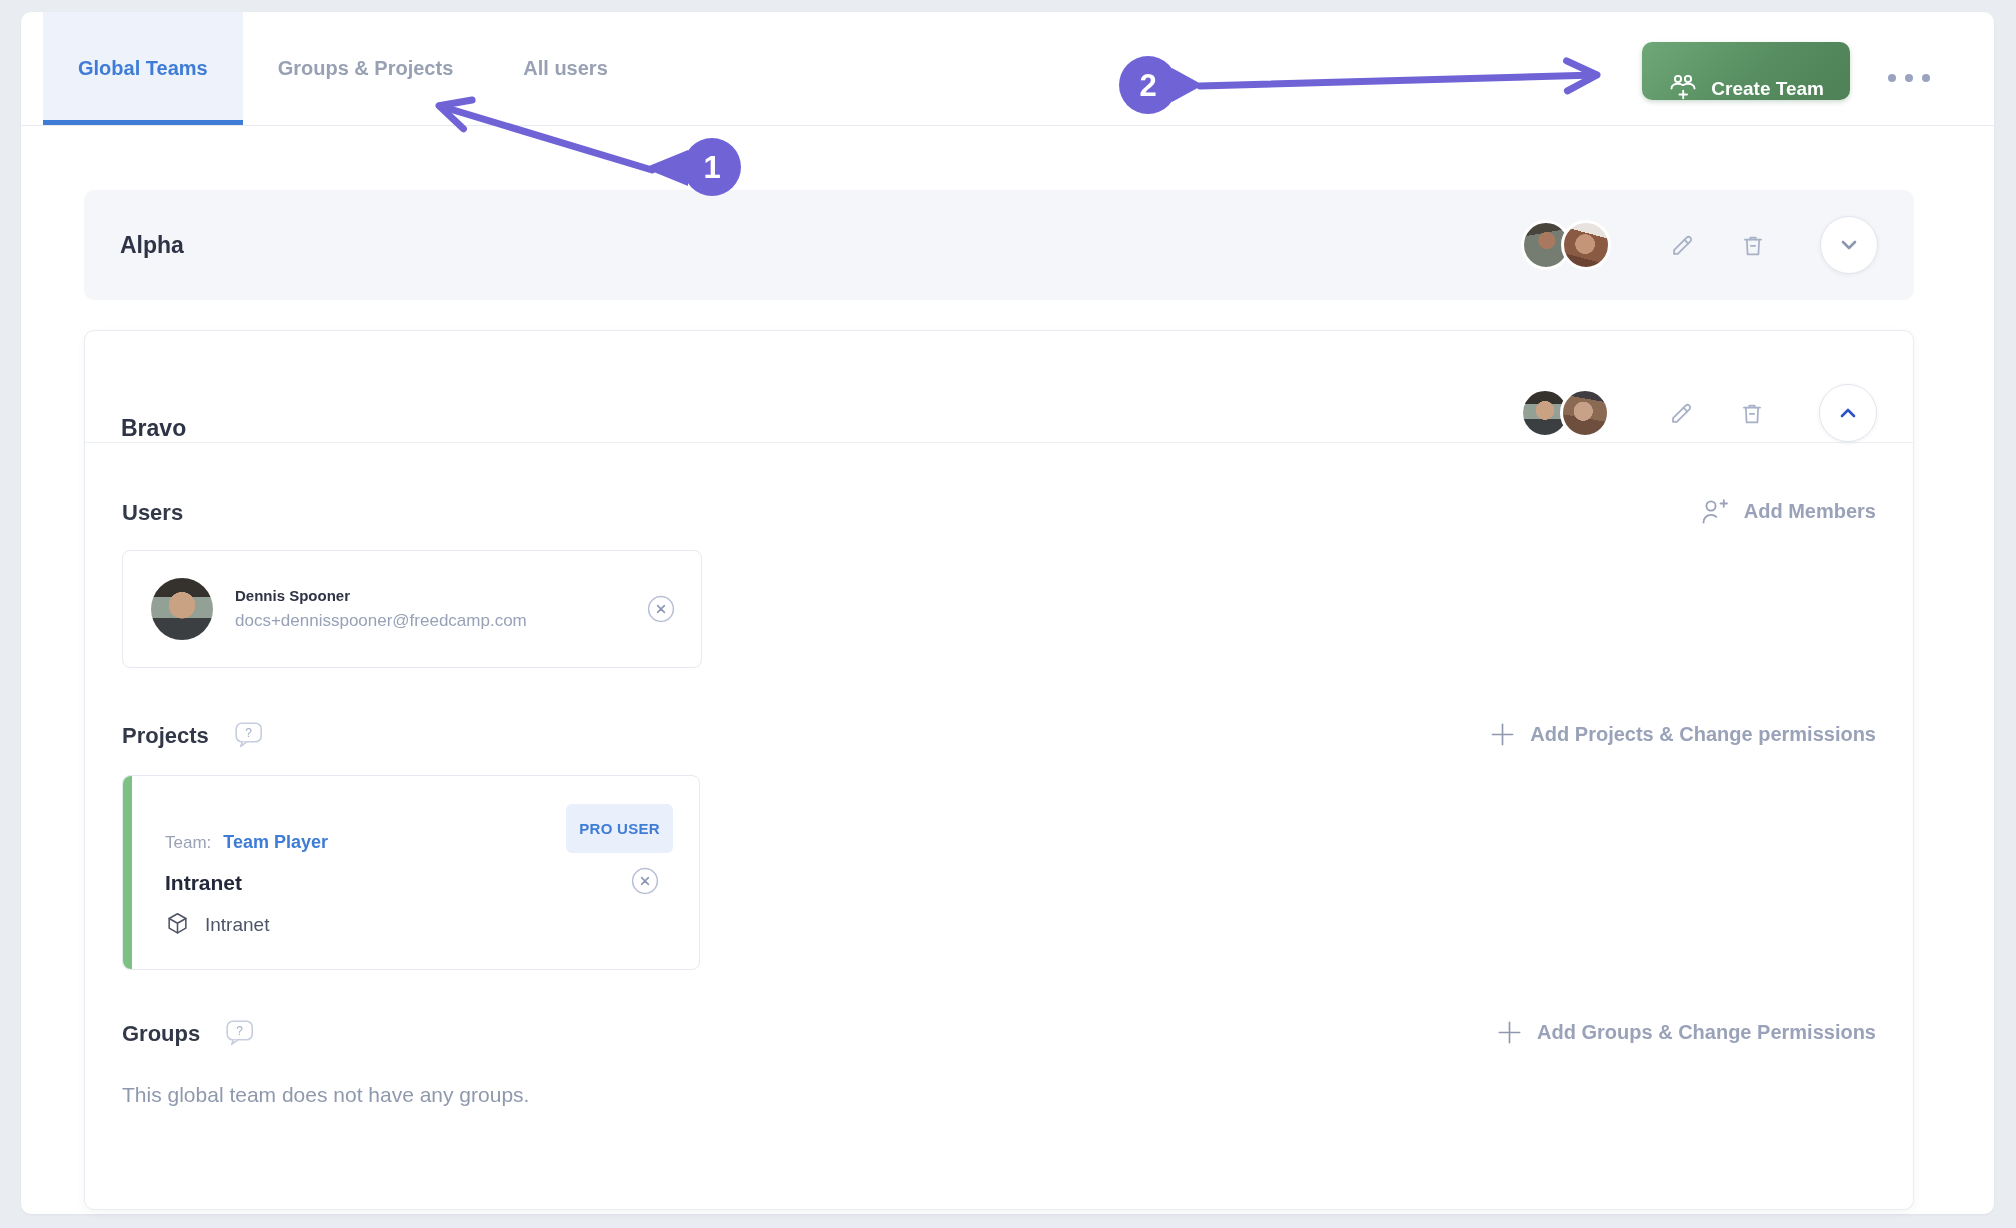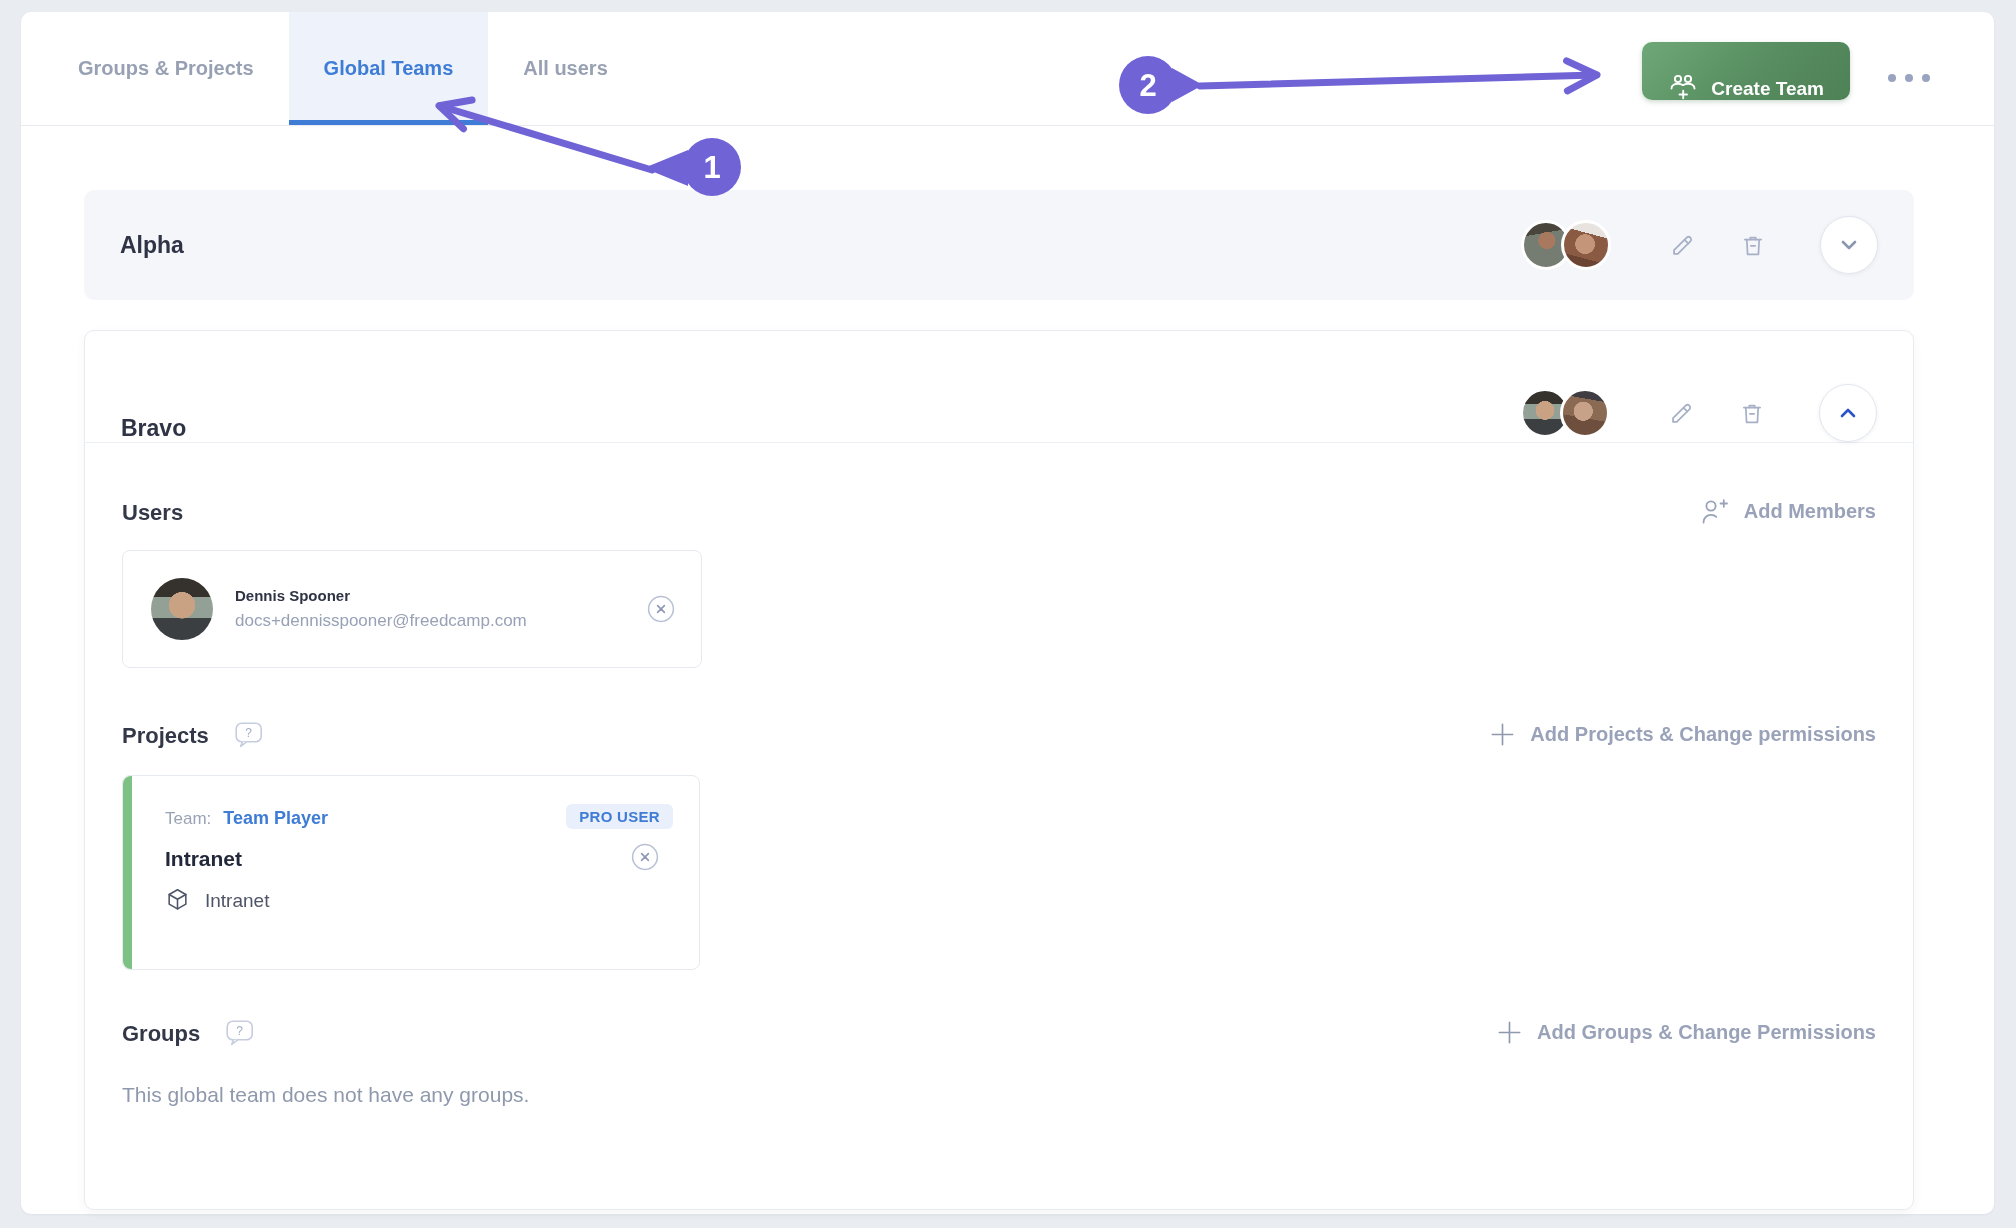--- a/index.html
+++ b/index.html
@@ -106,21 +106,21 @@
   .project-card::before {
     content:""; position:absolute; left:0; top:0; bottom:0; width:9px;
     background:#7dc284; border-radius:8px 0 0 8px;
   }
   .pc-row { display:flex; align-items:flex-end; }
   .pc-team-label { font-size:17px; color:#9aa3b6; margin-right:12px; }
   .pc-team-link { font-size:18px; font-weight:600; color:#3e7cd6; text-decoration:none; cursor:pointer; }
   .pc-badge {
     margin-left:auto; background:#e9effb; color:#3e7cd6;
     font-size:15px; font-weight:700; letter-spacing:.3px;
-    padding:4px 13px; border-radius:6px;
+    padding:16px 13px; border-radius:6px;
   }
   .pc-row2 { margin-top:14px; }
   .pc-name { font-size:21px; font-weight:800; color:#23283a; }
   .pc-row2 .x-btn { margin-right:14px; }
   .pc-row3 { margin-top:16px; gap:15px; }
   .pc-module { font-size:19px; color:#4f5568; }
   .empty-text { margin-top:36px; font-size:21px; color:#8f99ad; }
   
   .annotations {
     position:absolute; left:0; top:0; width:2016px; height:1228px;
@@ -130,25 +130,25 @@
     font-family:"Liberation Sans","DejaVu Sans",sans-serif;
     font-size:31px; font-weight:600; fill:#ffffff;
   }
 </style>
 </head>
 <body>
 
 <div class="panel">
 
   <div class="tabbar">
+    <div class="tab active">
+        <span>Global Teams</span>
+      </div>
     <div class="tab">
         <span>Groups &amp; Projects</span>
-      </div>
-    <div class="tab active">
-        <span>Global Teams</span>
       </div>
     <div class="tab">
         <span>All users</span>
       </div>
 
     <button class="create-btn">
       <span style="display:flex;">
         <svg width="30" height="28" viewBox="0 0 30 28" fill="none" stroke="#ffffff" stroke-width="1.9" stroke-linecap="round" stroke-linejoin="round">
           <circle cx="10" cy="7" r="3.1"></circle>
           <circle cx="20" cy="7" r="3.1"></circle>

